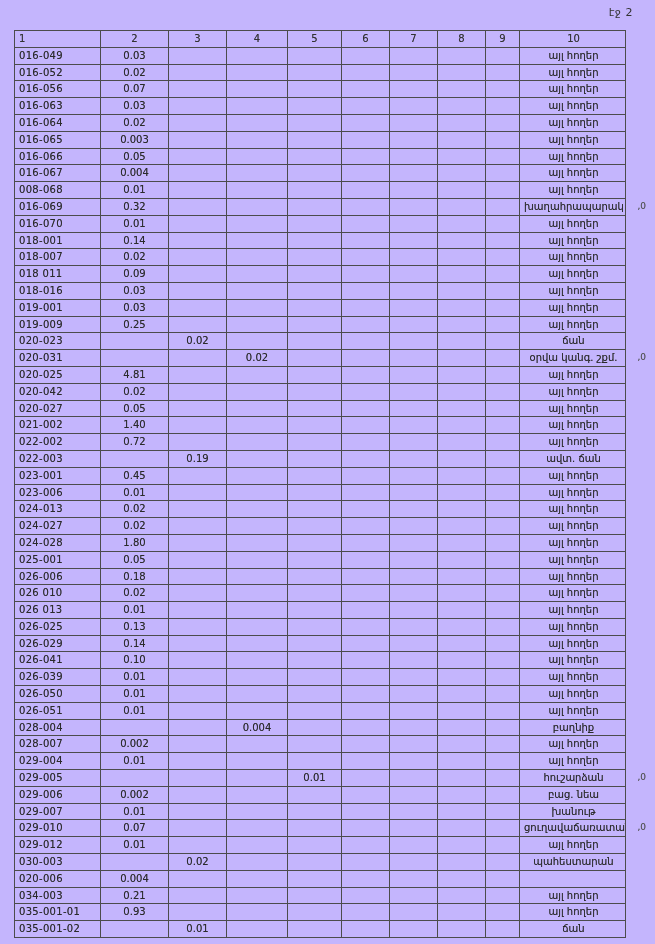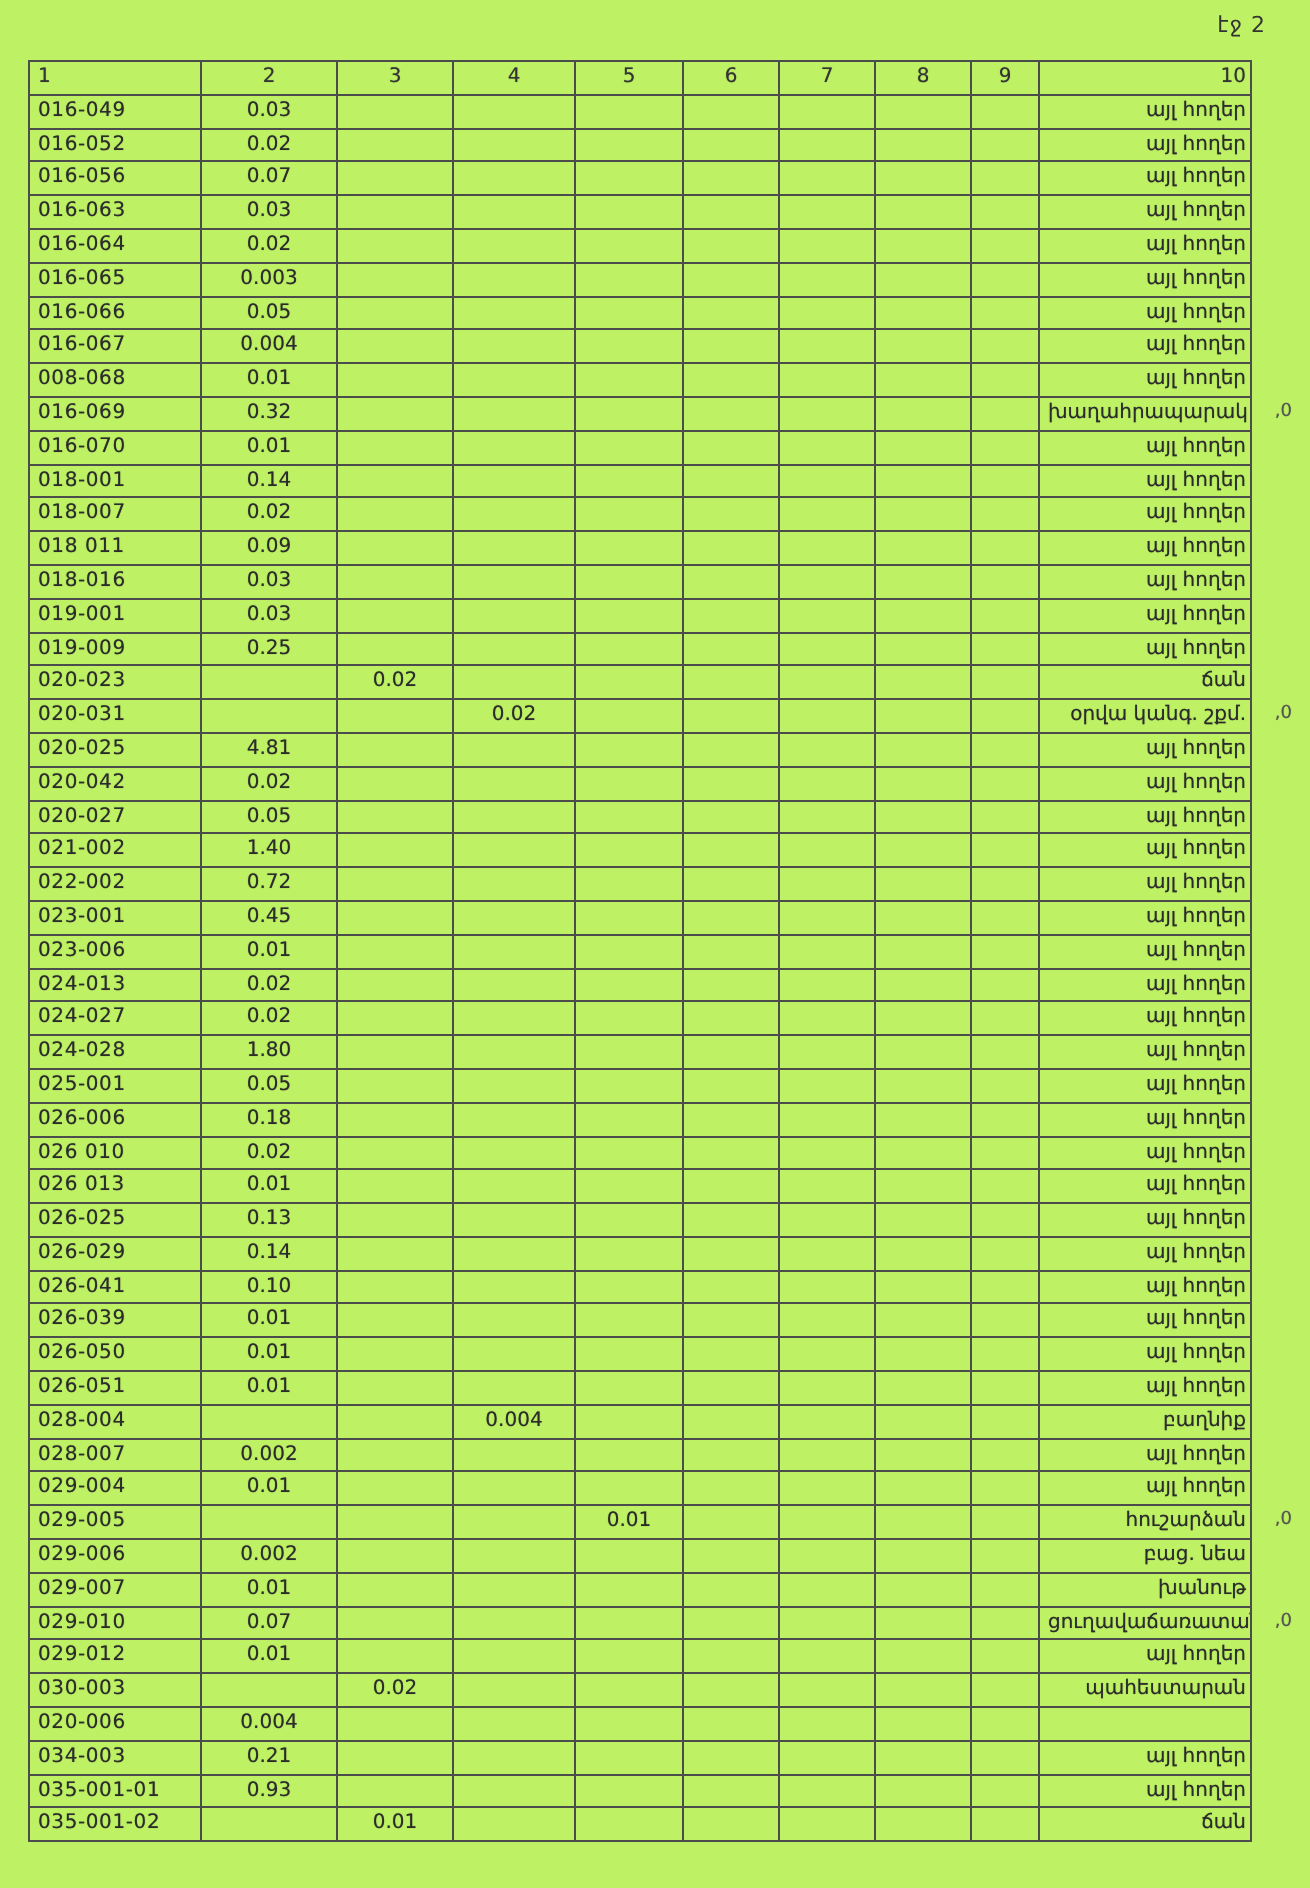--- a/index.html
+++ b/index.html
@@ -5,21 +5,21 @@
   html, body {
     margin: 0;
     padding: 0;
     background: #e8e8e6;
     font-family: "DejaVu Sans", sans-serif;
   }
   .page {
     position: relative;
     width: 655px;
     height: 944px;
-    background: #bef264;
+    background: #c4b5fd;
     overflow: hidden;
     color: #2e2e2e;
   }
   .page-number {
     position: absolute;
     top: 6px;
     right: 22px;
     font-size: 11px;
     color: #333;
     letter-spacing: 0.5px;
@@ -51,21 +51,21 @@
     box-sizing: border-box;
     padding: 0 2px;
   }
   .tcell.head {
     text-align: center;
     color: #333;
   }
   .tcell.c0 { padding-left: 4px; text-align: left; letter-spacing: 0.3px; }
   .tcell.c1, .tcell.c2, .tcell.c3, .tcell.c4,
   .tcell.c5, .tcell.c6, .tcell.c7, .tcell.c8 { text-align: center; }
-  .tcell.c9 { padding-left: 4px; text-align: right; }
+  .tcell.c9 { padding-left: 4px; text-align: center; }
   .margin-note {
     position: absolute;
     right: -21px;
     top: 3px;
     font-size: 9px;
     color: #555;
     text-shadow: 0 0 0.5px rgba(60,60,60,0.5);
   }
 </style>
 </head>
@@ -372,20 +372,32 @@
         <div class="tcell c2"></div>
         <div class="tcell c3"></div>
         <div class="tcell c4"></div>
         <div class="tcell c5"></div>
         <div class="tcell c6"></div>
         <div class="tcell c7"></div>
         <div class="tcell c8"></div>
         <div class="tcell c9">այլ հողեր</div>
       </div>
       <div class="trow">
+        <div class="tcell c0">022-003</div>
+        <div class="tcell c1"></div>
+        <div class="tcell c2">0.19</div>
+        <div class="tcell c3"></div>
+        <div class="tcell c4"></div>
+        <div class="tcell c5"></div>
+        <div class="tcell c6"></div>
+        <div class="tcell c7"></div>
+        <div class="tcell c8"></div>
+        <div class="tcell c9">ավտ. ճան</div>
+      </div>
+      <div class="trow">
         <div class="tcell c0">023-001</div>
         <div class="tcell c1">0.45</div>
         <div class="tcell c2"></div>
         <div class="tcell c3"></div>
         <div class="tcell c4"></div>
         <div class="tcell c5"></div>
         <div class="tcell c6"></div>
         <div class="tcell c7"></div>
         <div class="tcell c8"></div>
         <div class="tcell c9">այլ հողեր</div>

